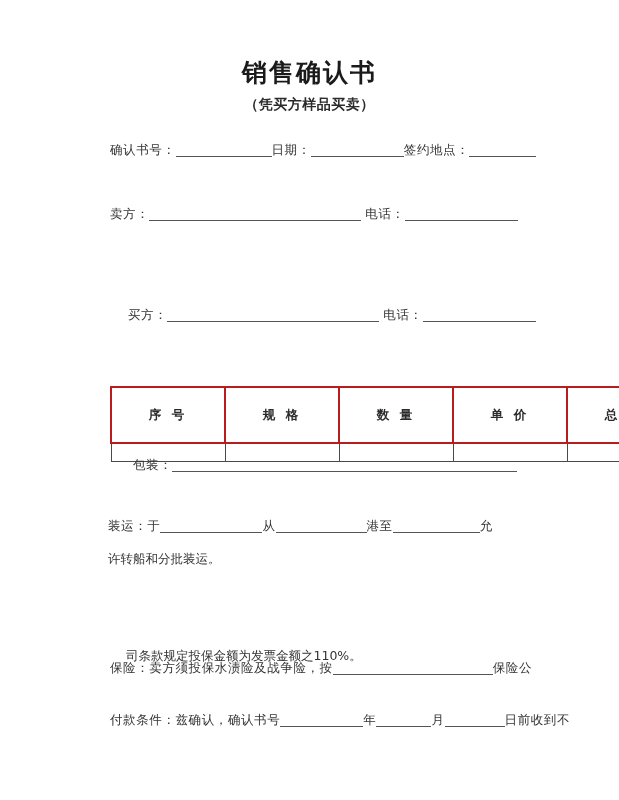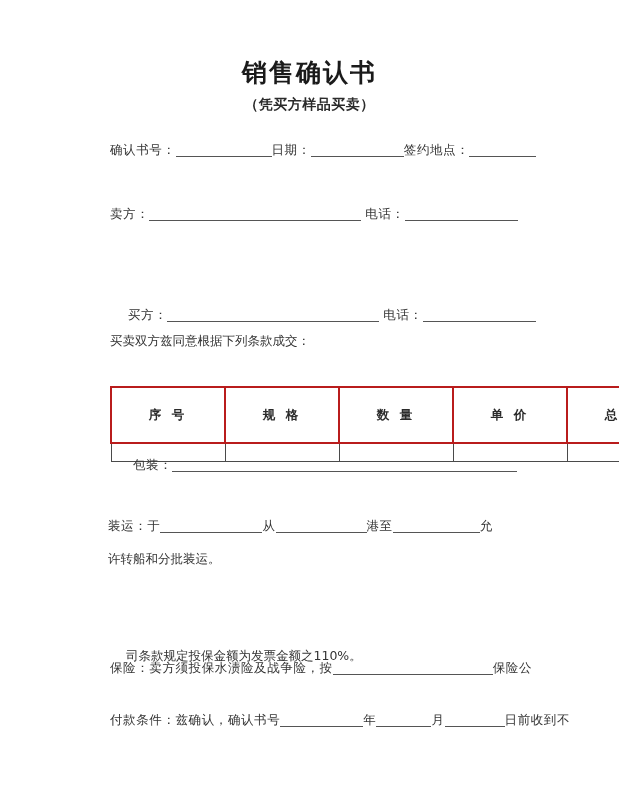--- a/index.html
+++ b/index.html
@@ -141,21 +141,20 @@
   </div>
 
   <div class="row" id="row-seller">
     <span class="lbl">卖方：</span><span class="blank w-seller"></span> <span class="lbl">电话：</span><span class="blank w-tel"></span>
   </div>
 
   <div class="row" id="row-buyer">
     <span class="lbl">买方：</span><span class="blank w-seller"></span> <span class="lbl">电话：</span><span class="blank w-tel"></span>
   </div>
 
-  <div class="row" id="row-agree">买卖双方兹同意根据下列条款成交：</div>
 
   <table class="goods-table">
     <thead>
       <tr>
         <th class="col-1">序 号</th>
         <th class="col-2">规 格</th>
         <th class="col-3">数 量</th>
         <th class="col-4">单 价</th>
         <th class="col-5">总 价</th>
       </tr>

